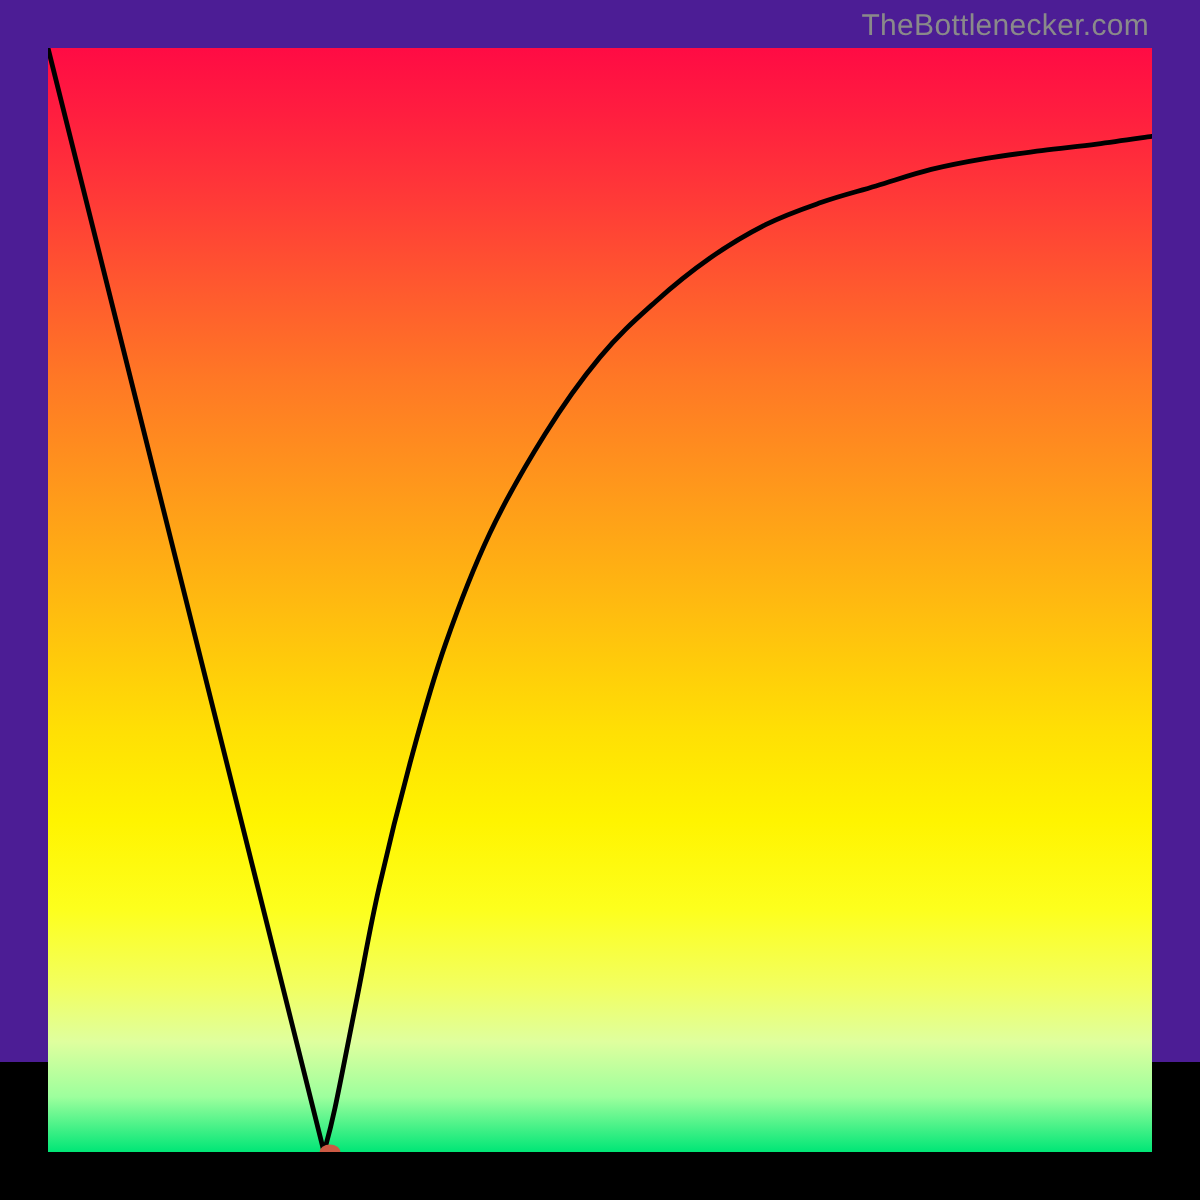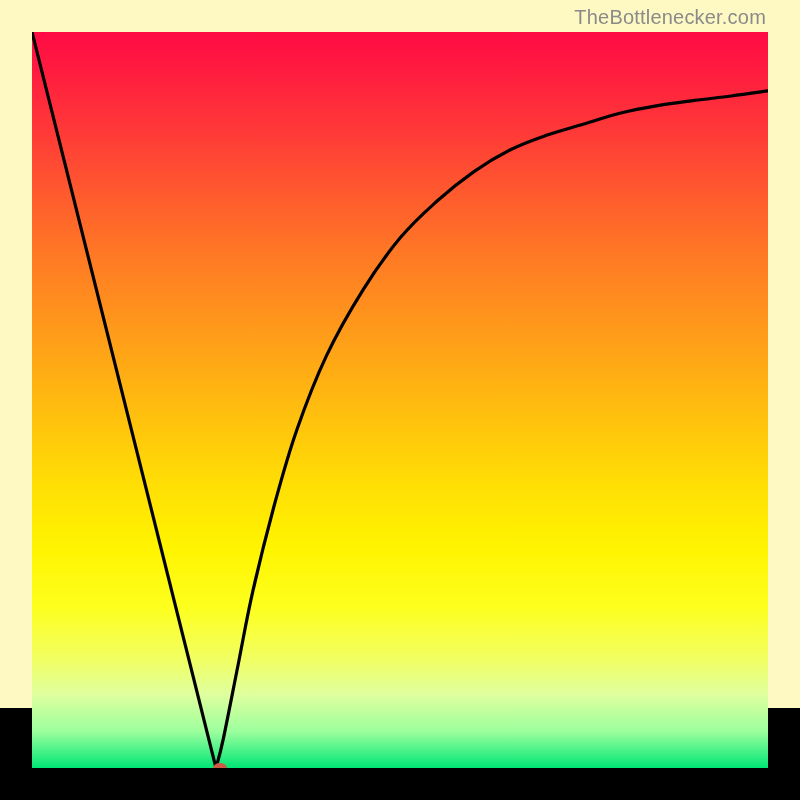--- a/index.html
+++ b/index.html
@@ -8,21 +8,21 @@
     width: 800px;
     height: 800px;
     overflow: hidden;
     background: #000;
     font-family: Arial, Helvetica, sans-serif;
   }
   .frame {
     position: relative;
     width: 800px;
     height: 708px;
-    background: #fef9c3;
+    background: #4c1d95;
   }
   .plot-area {
     position: absolute;
     left: 32px;
     top: 32px;
     width: 736px;
     height: 736px;
     overflow: hidden;
   }
   .gradient {

